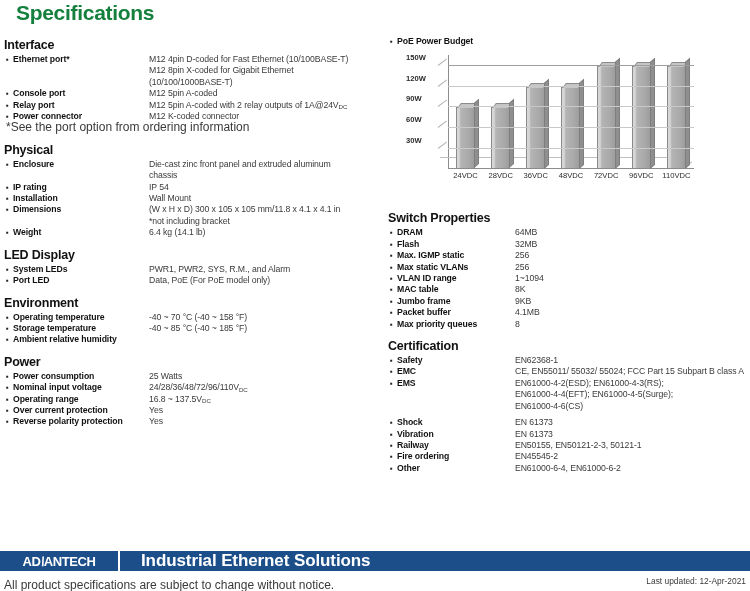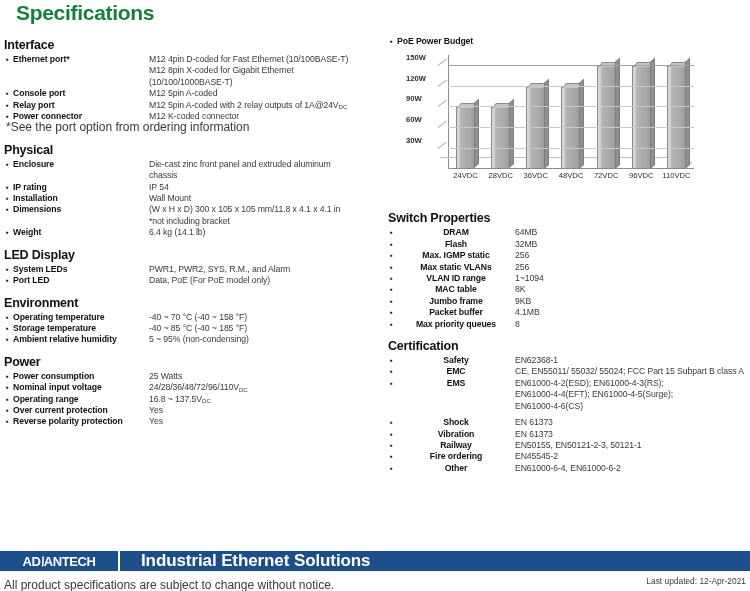--- a/index.html
+++ b/index.html
@@ -71,21 +71,21 @@
     box-sizing: border-box;
   }
   .spec-label {
     font-size: 8.7px;
     font-weight: bold;
     color: #111111;
     line-height: 11.4px;
     letter-spacing: -0.1px;
   }
   .lbl-w-left { flex: 0 0 136px; }
-  .lbl-w-right { flex: 0 0 118px; text-align: center; }
+  .lbl-w-right { flex: 0 0 118px; }
   .spec-value {
     font-size: 8.7px;
     color: #3a3a3a;
     line-height: 11.4px;
     letter-spacing: -0.1px;
     flex: 1 1 auto;
   }
   .spec-value .sub {
     font-size: 6.2px;
     vertical-align: baseline;
@@ -424,23 +424,20 @@
         <div class="spec-row">
           <span class="bullet">▪</span>
           <span class="spec-label lbl-w-left">Storage temperature</span>
           <span class="spec-value">
             <span class="value-line">-40 ~ 85 °C (-40 ~ 185 °F)</span>
           </span>
         </div>
         <div class="spec-row">
           <span class="bullet">▪</span>
           <span class="spec-label lbl-w-left">Ambient relative humidity</span>
-          <span class="spec-value">
-            <span class="value-line">5 ~ 95% (non-condensing)</span>
-          </span>
         </div>
       </div>
       <div class="section">
         <div class="section-title">Power</div>
         <div class="spec-row">
           <span class="bullet">▪</span>
           <span class="spec-label lbl-w-left">Power consumption</span>
           <span class="spec-value">
             <span class="value-line">25 Watts</span>
           </span>

